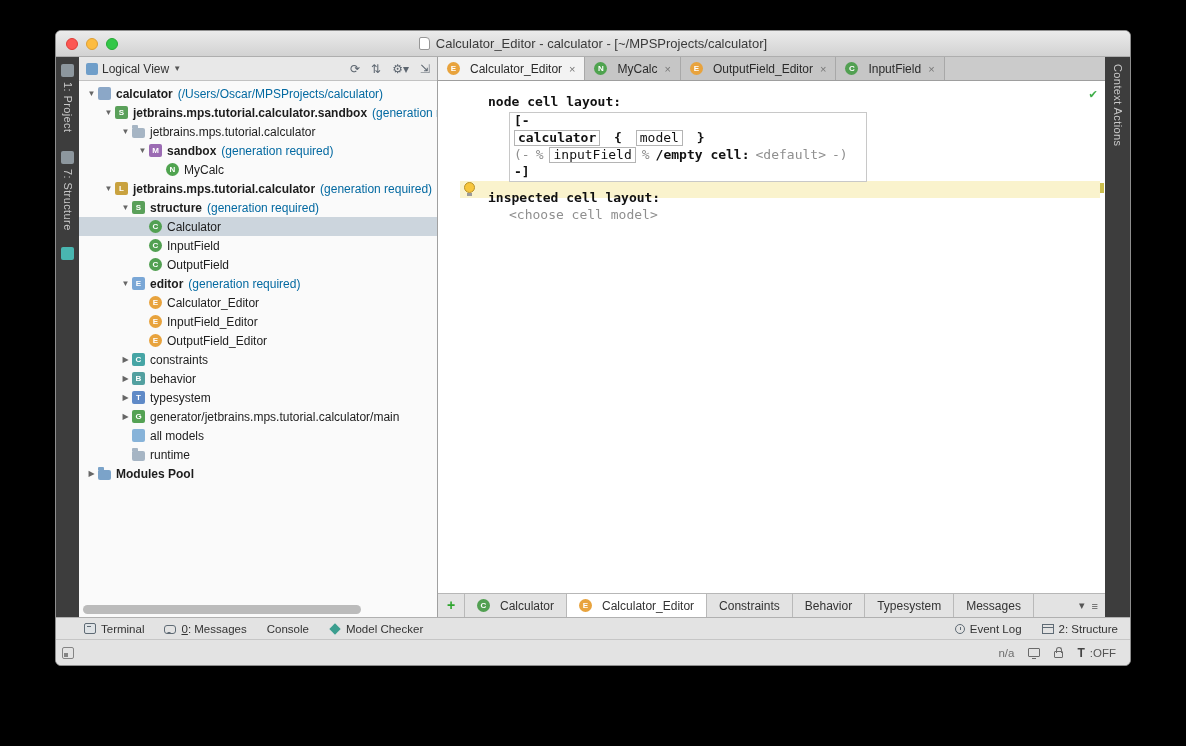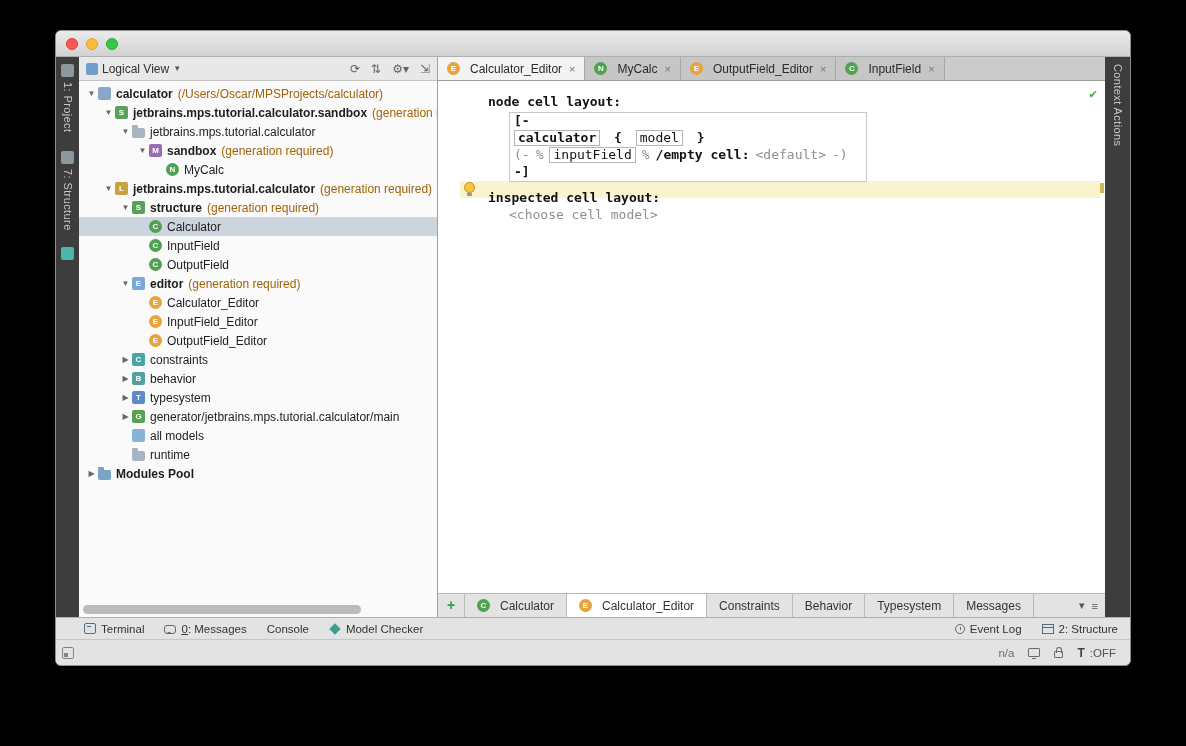--- a/index.html
+++ b/index.html
@@ -34,21 +34,21 @@
 .hicon{color:#5d6670;font-size:12px;margin-left:7px;line-height:1}
 .tree{flex:1;overflow:hidden;position:relative;padding-top:3px;font-size:12px;color:#1d1d1d}
 .tree-row{height:19px;display:flex;align-items:center;white-space:nowrap}
 .tree-row.selected{background:#ccd5dd}
 .expander{width:13px;text-align:center;color:#666;font-size:8px;flex:none}
 .gicon{width:13px;height:13px;border-radius:2px;margin-right:5px;flex:none;display:inline-flex;align-items:center;justify-content:center;font-size:8px;font-weight:bold;color:#fff;line-height:1}
 .gicon.circle{border-radius:50%}
 .gicon.folder{height:10px;margin-top:3px;border-radius:1px 2px 2px 2px;position:relative}
 .gicon.folder:before{content:"";position:absolute;top:-3px;left:0;width:6px;height:3px;background:inherit;border-radius:1px 1px 0 0}
 .tlabel.b{font-weight:bold}
-.tsuffix{color:#a16207;margin-left:5px}
+.tsuffix{color:#0369a1;margin-left:5px}
 .hscroll{position:absolute;bottom:3px;left:4px;width:278px;height:9px;border-radius:5px;background:rgba(0,0,0,.25)}
 
 .editor-col{flex:1;display:flex;flex-direction:column;min-width:0;background:#fff}
 .tabbar{height:24px;background:#cbcbcb;border-bottom:1px solid #9e9e9e;display:flex;flex:none}
 .tab{display:flex;align-items:center;gap:5px;padding:0 9px;font-size:12px;color:#2b2b2b;border-right:1px solid #a8a8a8;background:#c6c6c6}
 .tab.active{background:#f3f3f3}
 .tclose{color:#777;font-size:11px;margin-left:2px}
 
 .editor-body{flex:1;position:relative;background:#fff;font-family:"DejaVu Sans Mono","Liberation Mono",monospace;font-size:13px;color:#111;min-height:0}
 .check{position:absolute;right:8px;top:5px;color:#3fae49;font-size:13px;z-index:4}
@@ -106,20 +106,24 @@
 
 <div class="screen">
   <div class="window">
 
     <div class="titlebar">
       <div class="traffic">
         <span class="light red"></span>
         <span class="light yellow"></span>
         <span class="light green"></span>
       </div>
+      <div class="title-text">
+        <span class="doc-icon"></span>
+        <span>Calculator_Editor - calculator - [~/MPSProjects/calculator]</span>
+      </div>
     </div>
 
     <div class="main">
       <div class="stripe left">
         <div id="left-stripe-items">
             <div class="vbtn">
               <span class="vicon"></span>
               <span class="vlabel">1: Project</span>
             </div>
             <div class="vbtn">

